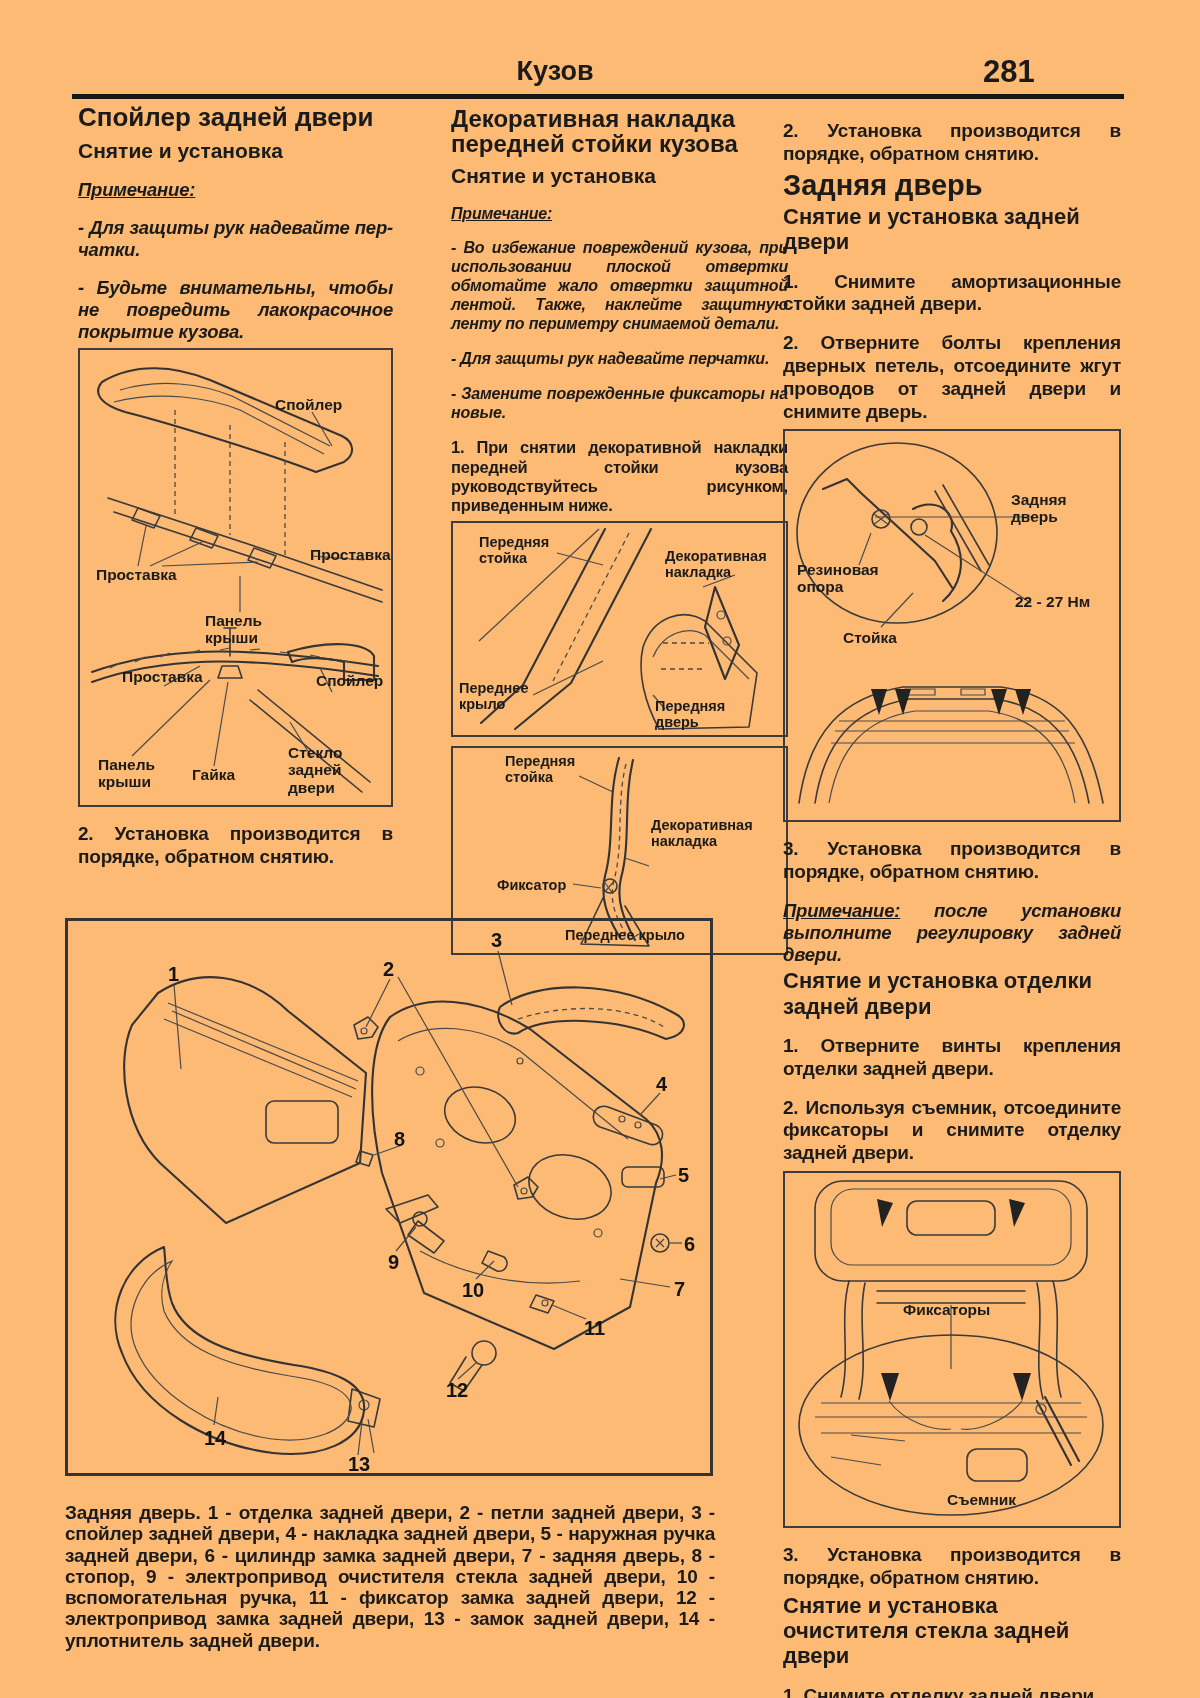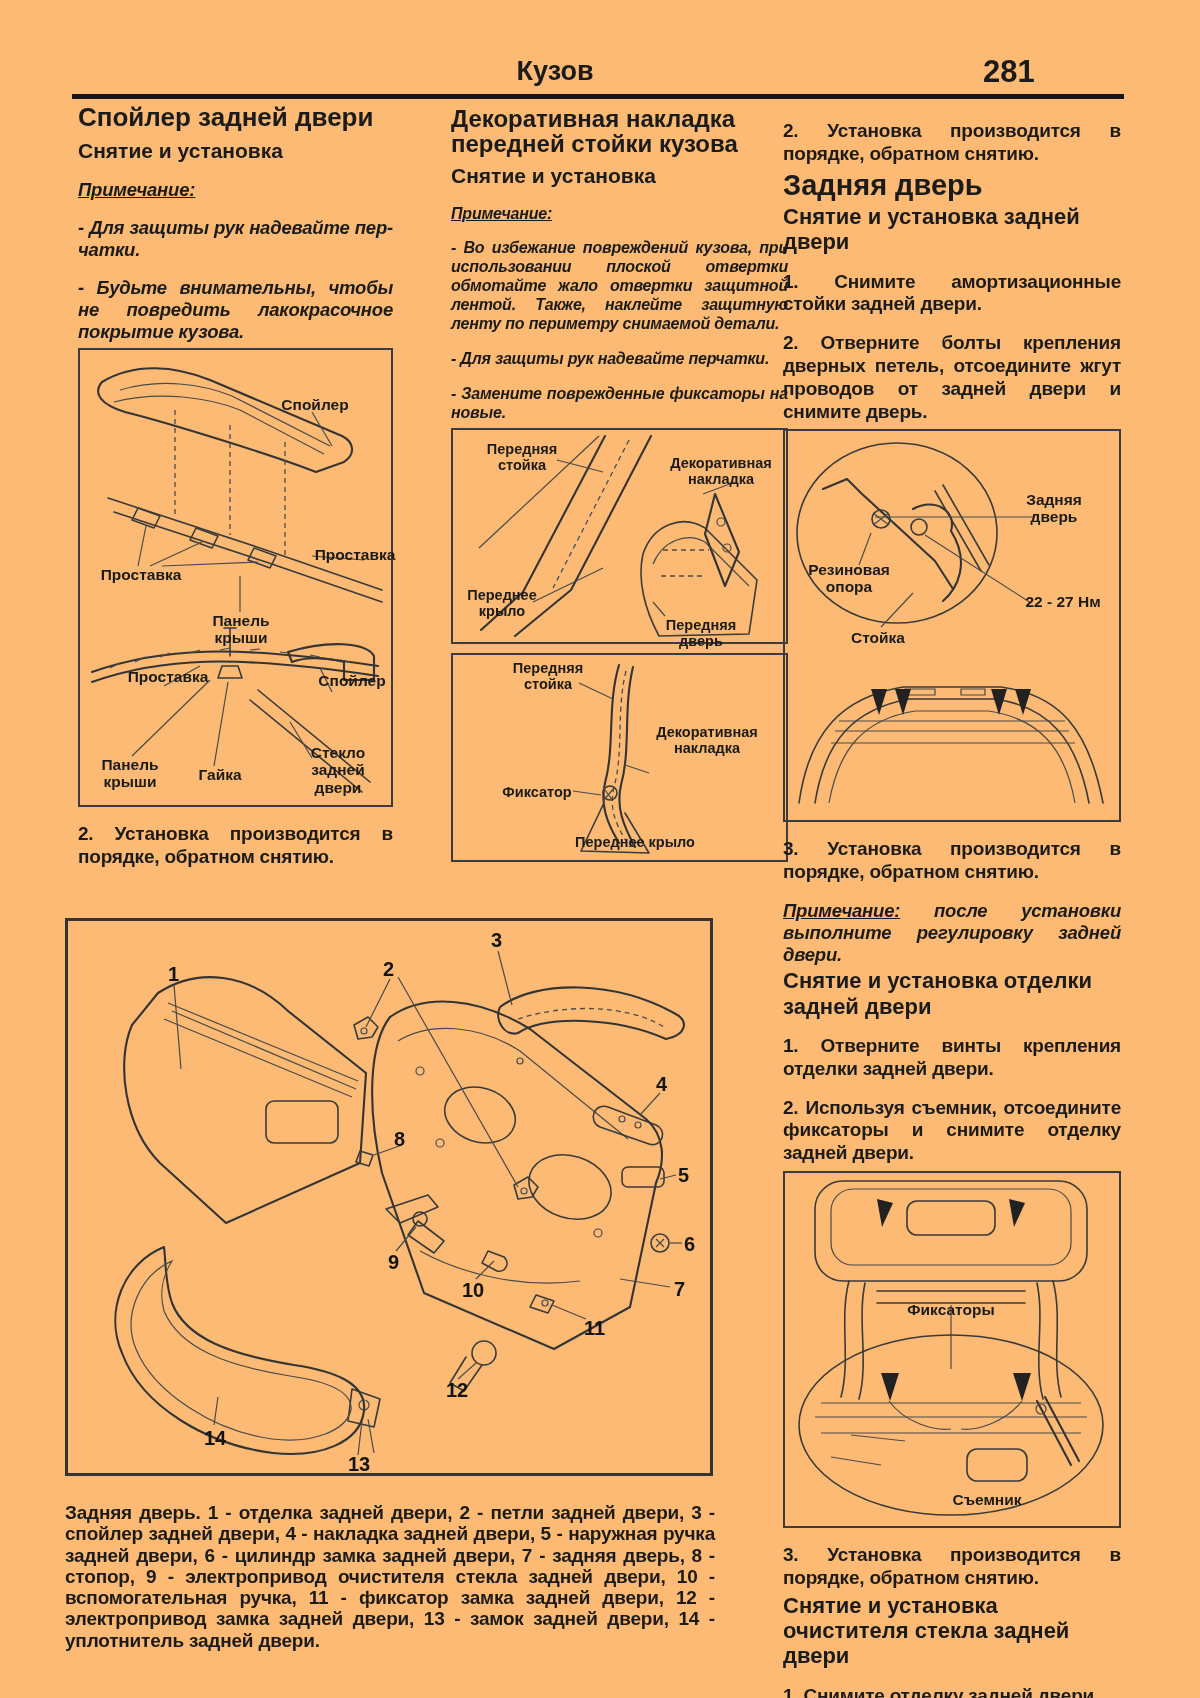--- a/index.html
+++ b/index.html
@@ -27,21 +27,21 @@
   #col2 .body-text{font-size:16.5px;line-height:1.16;}
   .note{font-style:italic;font-weight:bold;font-size:18.5px;line-height:1.18;
         text-align:justify;letter-spacing:-0.2px;}
   #col2 .note{font-size:16px;}
   .nlabel{text-decoration:underline;}
   
   .figbox{position:relative;border:2px solid #3c3c3c;margin:6px 0 9px;}
   #central-fig{position:absolute;left:65px;top:918px;width:648px;height:558px;
         border:3px solid #343434;box-sizing:border-box;}
   .flabel{position:absolute;font-weight:bold;font-size:15.5px;line-height:1.1;
-        text-align:center;white-space:normal;}
+        text-align:left;white-space:normal;}
   #col2 .flabel{font-size:14.5px;}
   #col3 .flabel{font-size:15.5px;}
   svg{display:block;}
   .ln{stroke:#3a3a3a;fill:none;stroke-width:1.6;stroke-linecap:round;stroke-linejoin:round;}
   .ln2{stroke:#343434;fill:none;stroke-width:2.1;stroke-linecap:round;stroke-linejoin:round;}
   .thin{stroke:#4a4a4a;fill:none;stroke-width:1.2;}
   .dash{stroke:#4a4a4a;fill:none;stroke-width:1.3;stroke-dasharray:5 4;}
   .blk{fill:#222;stroke:none;}
   .callout{font-family:"Liberation Sans",sans-serif;font-size:20px;font-weight:bold;fill:#141414;}
   
@@ -111,20 +111,21 @@
     <p class="body-text">2. Установка производится в порядке, обратном снятию.</p>
   </section>
 
   <section class="col" id="col2">
     <h1 class="h1a">Декоративная накладка передней стойки кузова</h1>
     <h2 class="h2a">Снятие и установка</h2>
     <p class="note"><span class="nlabel">Примечание:</span></p>
     <p class="note">- Во избежание повреждений кузова, при использовании плоской отвертки обмотайте жало отвертки защитной лентой. Также, наклейте защитную ленту по периметру снимаемой детали.</p>
     <p class="note">- Для защиты рук надевайте перчатки.</p>
     <p class="note">- Замените поврежденные фиксаторы на новые.</p>
+    <p class="body-text">1. При снятии декоративной накладки передней стойки кузова руководствуйтесь рисунком, приведенным ниже.</p>
 
     <div class="figbox" style="height:212px;">
       <svg width="333" height="208" viewBox="0 0 333 208">
         <path class="ln2" d="M152,6 L70,162 L28,200"></path>
         <path class="ln2" d="M198,6 L118,160 L62,206"></path>
         <path class="thin" d="M146,6 L26,118"></path>
         <path class="dash" d="M176,10 L100,158"></path>
         <path class="ln" d="M190,124 C200,94 230,84 252,98 L304,150 L296,204 L206,206 C192,180 184,150 190,124 Z"></path>
         <path class="thin" d="M200,134 C210,110 234,102 252,112 L296,156"></path>
         <path class="ln2" d="M262,64 L286,122 L272,156 L252,104 Z"></path>
@@ -132,21 +133,21 @@
         <circle class="thin" cx="274" cy="118" r="4"></circle>
         <path class="dash" d="M210,120 L256,120 M208,146 L252,146"></path>
         <path class="thin" d="M104,30 L150,42"></path>
         <path class="thin" d="M250,64 L282,52"></path>
         <path class="thin" d="M80,172 L150,138"></path>
         <path class="thin" d="M212,186 L200,172"></path>
       </svg>
       <span class="flabel" style="left:26px;top:12px;width:86px;">Передняя стойка</span>
       <span class="flabel" style="left:212px;top:26px;width:112px;">Декоративная накладка</span>
       <span class="flabel" style="left:6px;top:158px;width:86px;">Переднее крыло</span>
-      <span class="flabel" style="left:202px;top:176px;width:92px;margin-top:12px;">Передняя дверь</span>
+      <span class="flabel" style="left:202px;top:176px;width:92px;">Передняя дверь</span>
     </div>
 
     <div class="figbox" style="height:205px;">
       <svg width="333" height="201" viewBox="0 0 333 201">
         <path class="ln2" d="M166,10 C154,50 162,92 152,128 C147,150 154,168 166,188"></path>
         <path class="ln2" d="M180,12 C170,54 178,94 168,130 C163,152 170,170 182,192"></path>
         <path class="dash" d="M173,16 C163,56 171,96 161,132 C156,152 162,168 173,186"></path>
         <circle class="ln" cx="157" cy="138" r="7"></circle>
         <path class="thin" d="M150,132 L160,146 M150,146 L162,132"></path>
         <path class="ln" d="M150,150 L128,196 L196,198 L172,158"></path>

